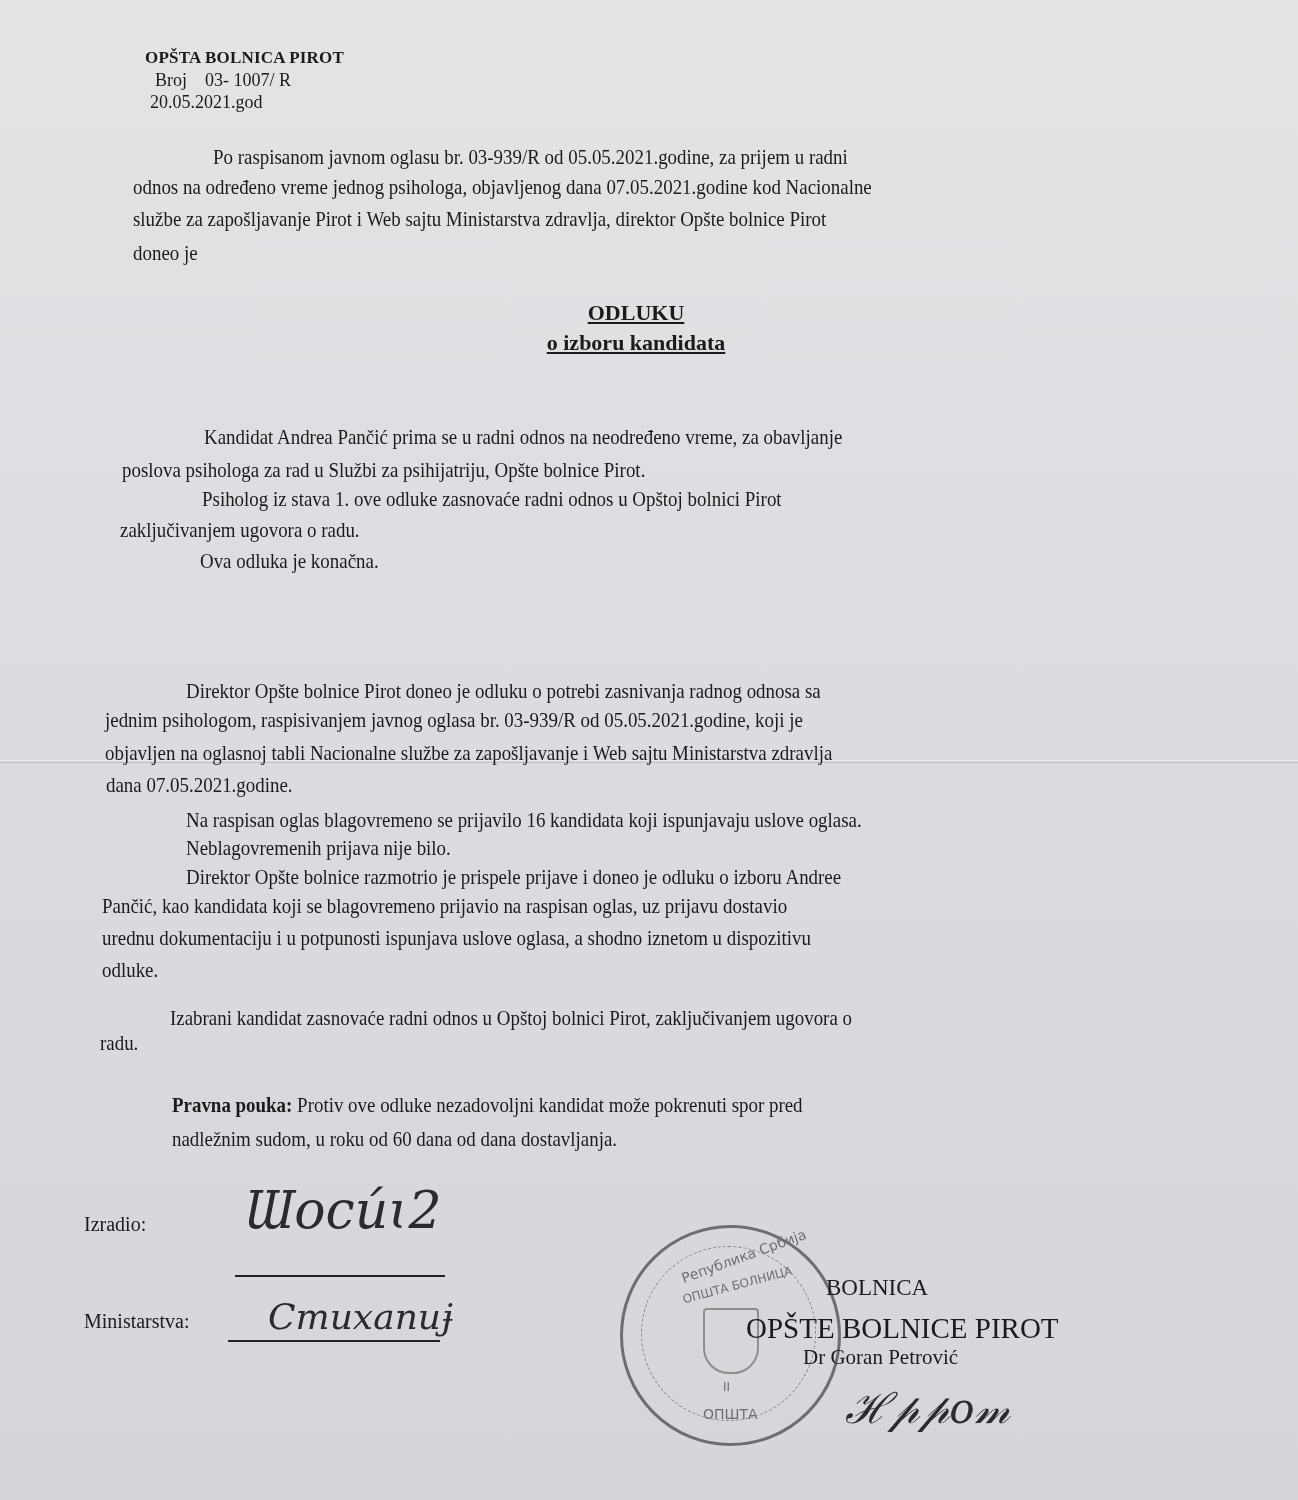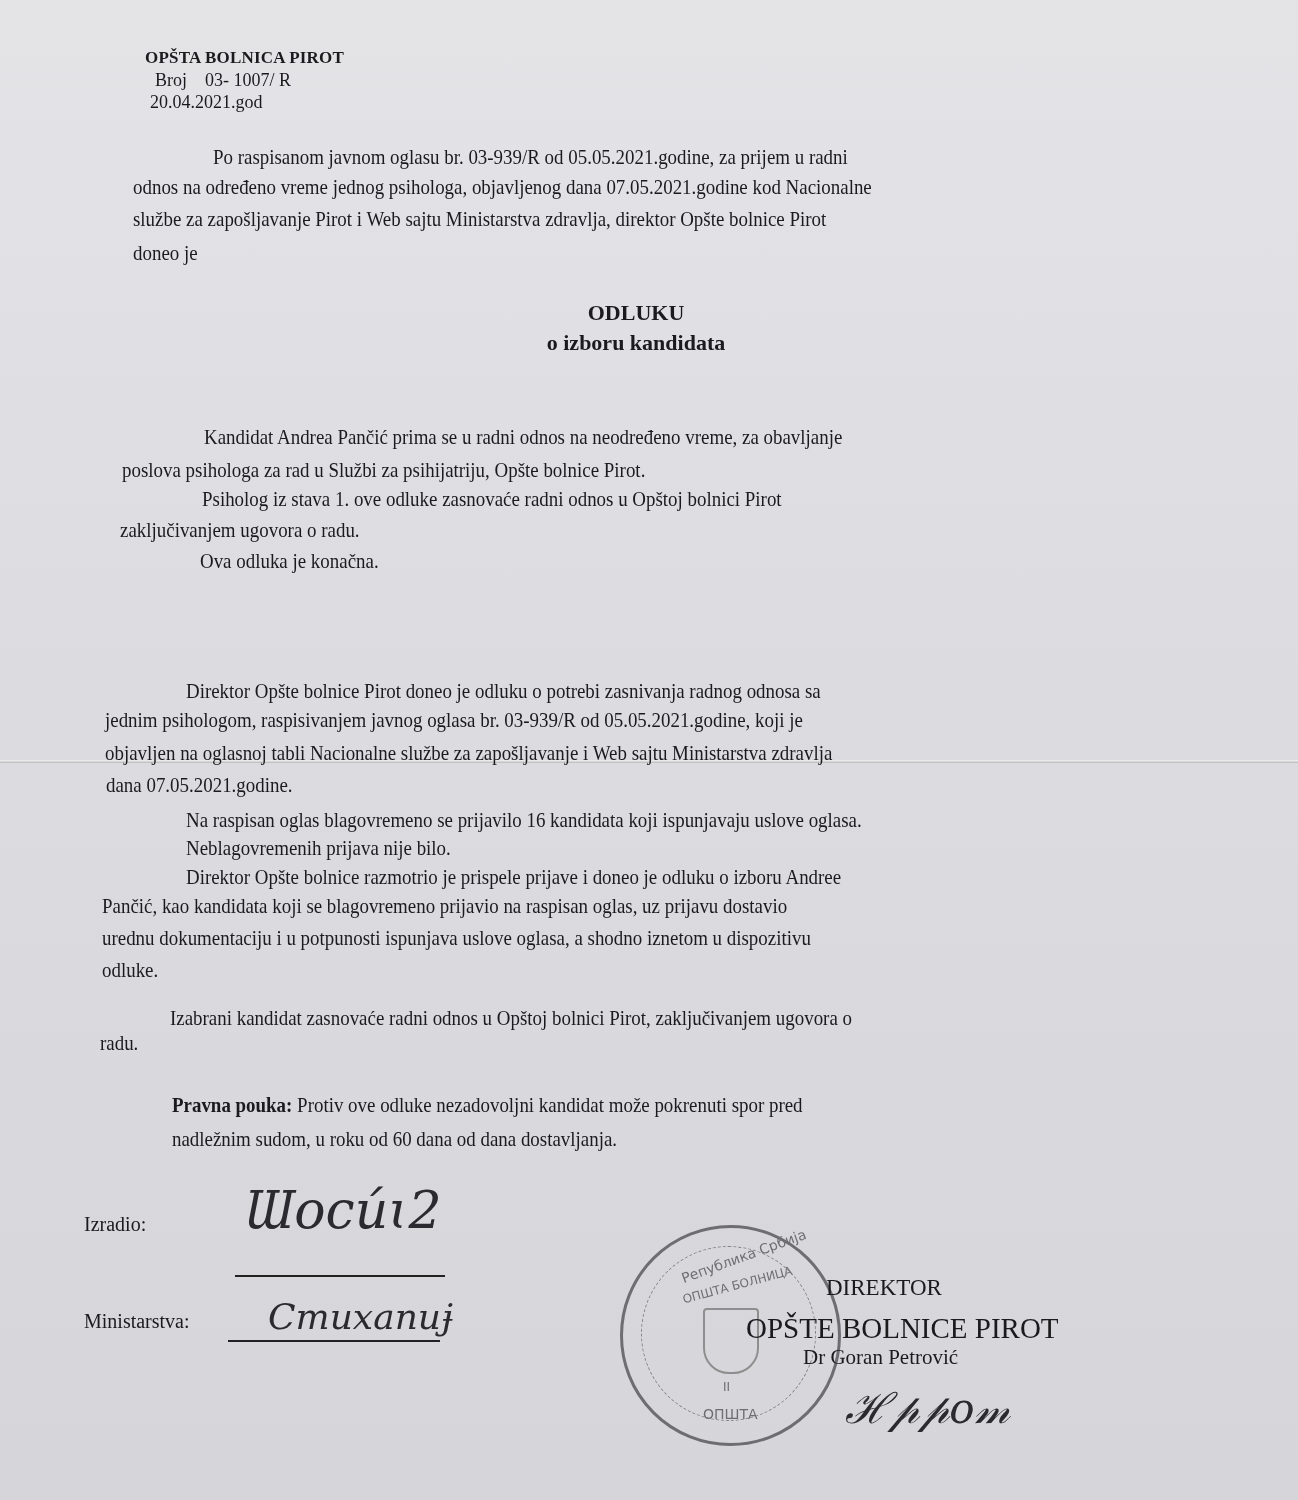--- a/index.html
+++ b/index.html
@@ -17,21 +17,21 @@
   .fold {
     position: absolute; left: 0; width: 1298px; height: 3px;
     background: linear-gradient(180deg, rgba(255,255,255,0.7), rgba(120,120,125,0.35));
   }
   .abs { position: absolute; white-space: nowrap; }
   .hdr-org { left: 145px; top: 48px; font-weight: bold; font-size: 17px; letter-spacing: 0.2px; }
   .hdr-num { left: 155px; top: 70px; font-size: 18px; }
   .hdr-date { left: 150px; top: 92px; font-size: 18px; }
 
   .para { font-size: 22px; line-height: 30px; transform: scaleX(0.86); transform-origin: left top; }
-  .title { font-weight: bold; font-size: 22px; text-align: center; width: 400px; }
+  .title { font-weight: bold; font-size: 22px; text-align: center; width: 400px; text-decoration: underline; }
   .spaced { letter-spacing: 4px; }
   .bold { font-weight: bold; }
 
   .sig-line { position: absolute; height: 2px; background: #222; }
   .hand { font-family: "DejaVu Serif", serif; font-style: italic; color: #2a2a30; }
 
   .stamp {
     position: absolute; left: 620px; top: 1225px; width: 215px; height: 215px;
     border-radius: 50%; border: 3px solid #4a4a50; opacity: 0.75;
   }
@@ -46,21 +46,21 @@
   .stamp-text { position: absolute; font-size: 14px; color: #4a4a50; font-family: "DejaVu Sans", sans-serif; }
 </style>
 </head>
 <body>
 
 <div class="paper">
   <div class="fold" style="top:760px;"></div>
 
   <div class="abs hdr-org">OPŠTA BOLNICA PIROT</div>
   <div class="abs hdr-num" style="white-space:pre;">Broj    03- 1007/ R</div>
-  <div class="abs hdr-date">20.04.2021.god</div>
+  <div class="abs hdr-date">20.05.2021.god</div>
 
   <div class="abs para" style="left:213px; top:142px;">Po raspisanom javnom oglasu br. 03-939/R od 05.05.2021.godine, za prijem u radni</div>
   <div class="abs para" style="left:133px; top:172px;">odnos na određeno vreme jednog psihologa, objavljenog dana 07.05.2021.godine kod Nacionalne</div>
   <div class="abs para" style="left:133px; top:204px;">službe za zapošljavanje Pirot i Web sajtu Ministarstva zdravlja,  direktor  Opšte bolnice Pirot</div>
   <div class="abs para" style="left:133px; top:238px;">doneo je</div>
 
   <div class="abs title" style="left:436px; top:300px;">ODLUKU</div>
   <div class="abs title" style="left:436px; top:330px;">o izboru kandidata</div>
 
   <div class="abs para" style="left:204px; top:422px;">Kandidat Andrea Pančić  prima se u radni odnos na neodređeno vreme, za obavljanje</div>
@@ -97,17 +97,17 @@
 
   <div class="stamp">
     <div class="stamp-inner"></div>
     <div class="stamp-shield"></div>
     <div class="stamp-text" style="left:55px; top:20px; transform:rotate(-20deg);">Република Србија</div>
     <div class="stamp-text" style="left:58px; top:50px; font-size:12px; transform:rotate(-15deg);">ОПШТА БОЛНИЦА</div>
     <div class="stamp-text" style="left:80px; top:178px;">ОПШТА</div>
     <div class="stamp-text" style="left:100px; top:152px; font-size:12px;">II</div>
   </div>
 
-  <div class="abs" style="left:826px; top:1275px; font-size:23px;">DIREKTOR</div>
+  <div class="abs" style="left:826px; top:1275px; font-size:23px;">BOLNICA</div>
   <div class="abs" style="left:746px; top:1312px; font-size:29px;">OPŠTE BOLNICE PIROT</div>
   <div class="abs" style="left:803px; top:1345px; font-size:21px;">Dr Goran Petrović</div>
   <div class="abs hand" style="left:845px; top:1378px; font-size:42px;">ℋ𝓅𝓅𝑜𝓂</div>
 </div>
 
 </body></html>

